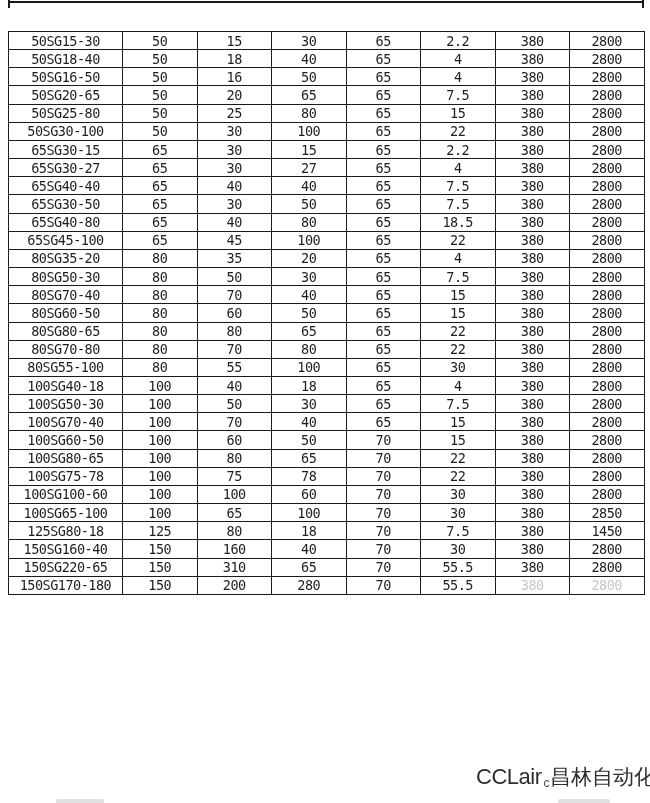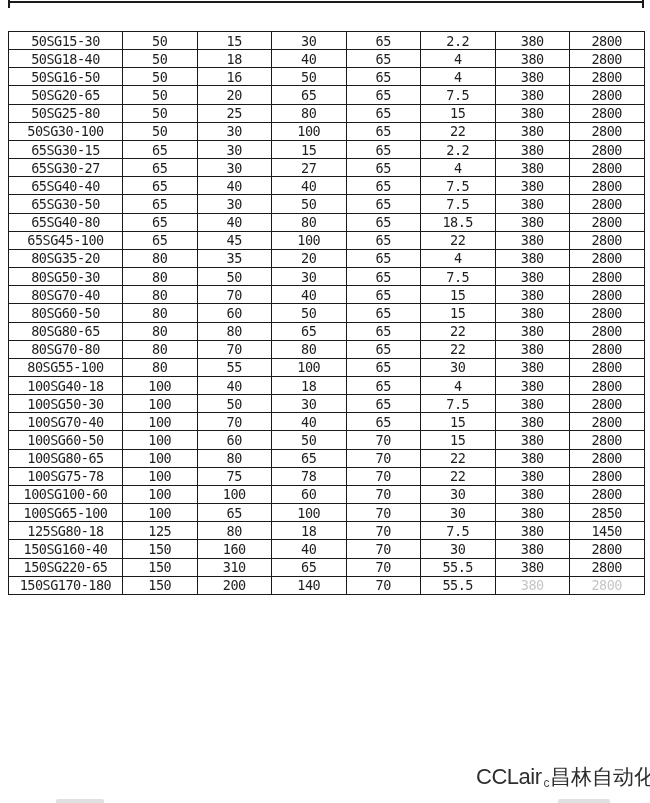--- a/index.html
+++ b/index.html
@@ -410,21 +410,21 @@
         <td>65</td>
         <td>70</td>
         <td>55.5</td>
         <td>380</td>
         <td>2800</td>
       </tr>
       <tr>
         <td>150SG170-180</td>
         <td>150</td>
         <td>200</td>
-        <td>140</td>
+        <td>280</td>
         <td>70</td>
         <td>55.5</td>
         <td class="occluded">380</td>
         <td class="occluded">2800</td>
       </tr>
     </tbody>
 </table>
 
 <div class="watermark"><span>CCLair</span><span class="wm-mark">c</span><span class="wm-cjk">昌林自动化</span></div>
 

